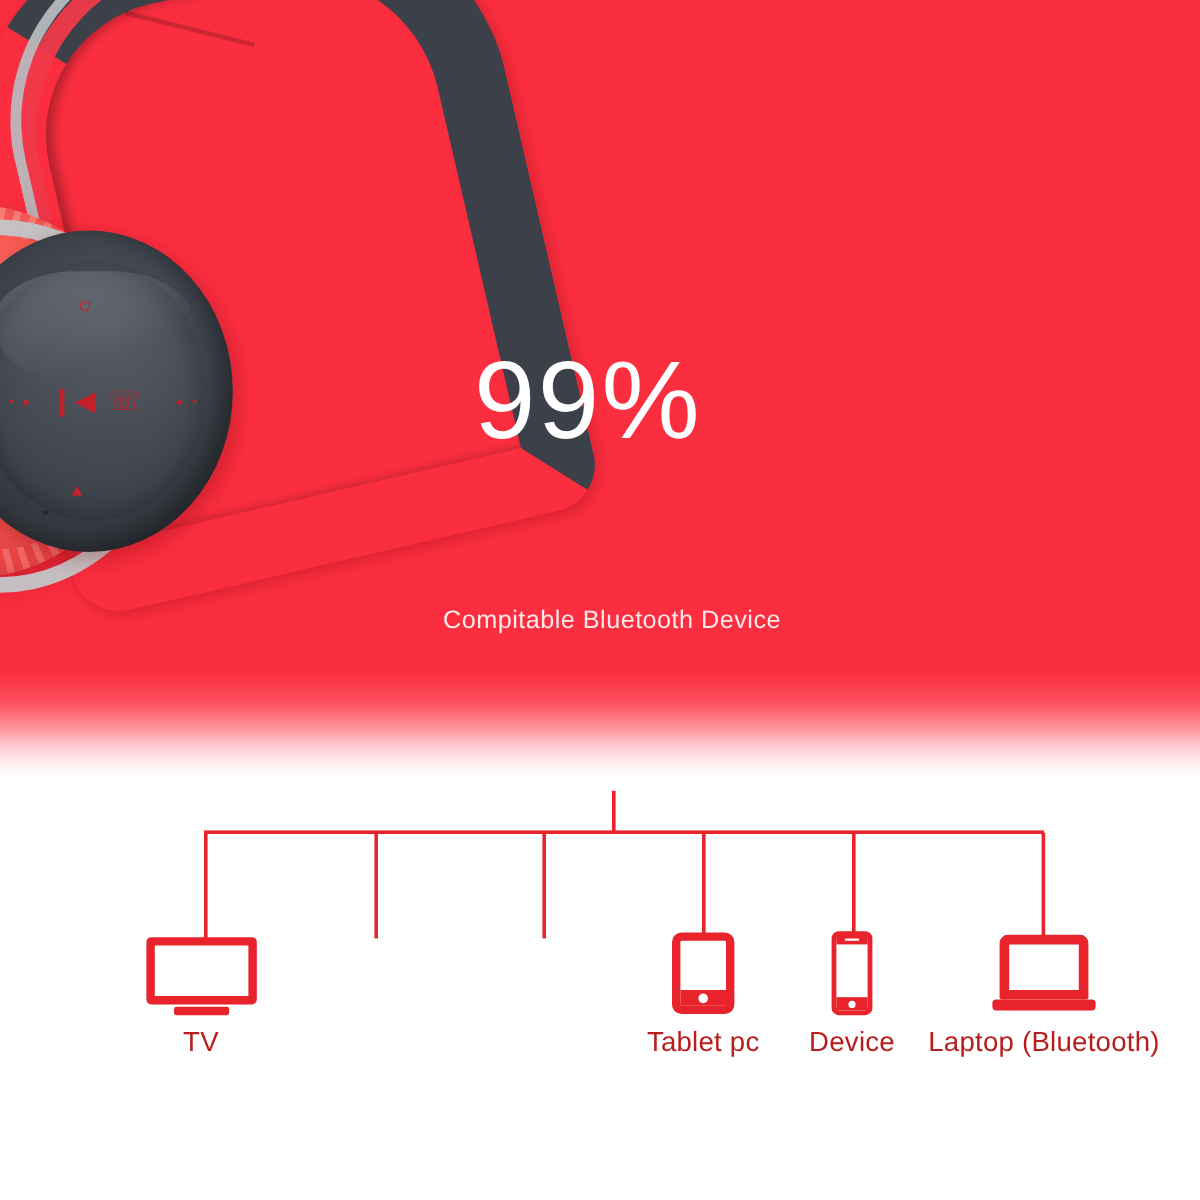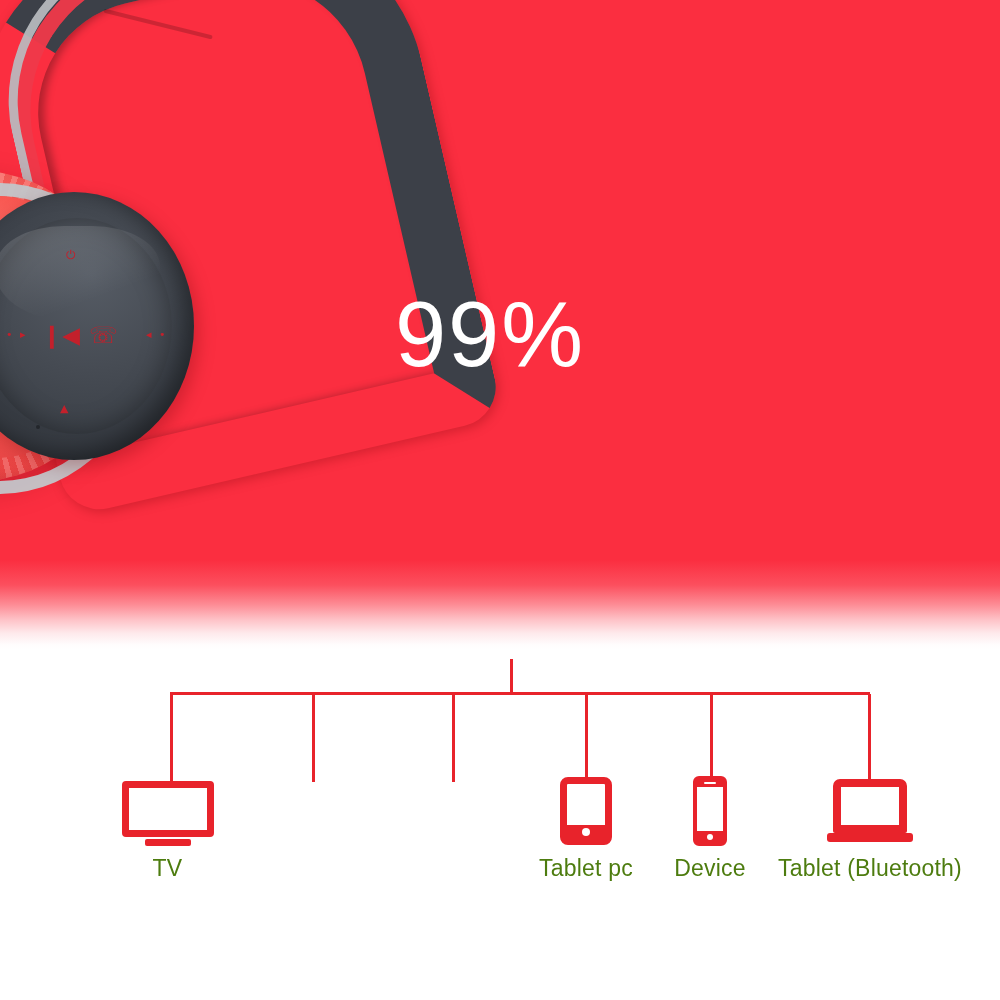--- a/index.html
+++ b/index.html
@@ -114,21 +114,21 @@
 
   
   .tree{position:absolute;left:0;top:650px;width:1000px;height:350px;}
   .bus{position:absolute;left:170px;top:42px;width:700px;height:3px;background:#e8232b;}
   .stem{position:absolute;left:510px;top:9px;width:3px;height:35px;background:#e8232b;}
   .drop{position:absolute;top:44px;width:3px;height:88px;background:#e8232b;}
 
   .dev{position:absolute;top:125px;text-align:center;}
   .dev-icon{position:relative;height:72px;margin:0 auto;}
   .dev-label{
-    margin-top:8px;color:#4d7c0f;font-size:23px;font-weight:400;
+    margin-top:8px;color:#b91c1c;font-size:23px;font-weight:400;
     letter-spacing:.2px;white-space:nowrap;
   }
 
   
   .i-tv{width:92px;}
   .i-tv .screen{position:absolute;left:0;top:6px;width:92px;height:56px;border:7px solid #e8232b;border-radius:4px;box-sizing:border-box;background:#fff;}
   .i-tv .dot{position:absolute;right:10px;bottom:12px;width:8px;height:3px;background:#e8232b;}
   .i-tv .stand{position:absolute;left:23px;top:64px;width:46px;height:7px;background:#e8232b;border-radius:2px;}
   
   .i-pc{width:74px;}
@@ -187,20 +187,23 @@
       <div class="glyph g-center">❙◀ ☏</div>
       <div class="glyph g-right">◂ •</div>
       <div class="glyph g-bottom">▲</div>
       <div class="mic-dot"></div>
     </div>
 
     <div class="pct">
       <span class="pct-shift">99%</span>
     </div>
 
+    <div class="tagline">
+      <span class="tag-shift">Compitable Bluetooth Device</span>
+    </div>
   </div>
 
   <div class="tree">
     <div class="stem"></div>
     <div class="bus"></div>
 
     <div class="drop" style="left:170px"></div>
     <div class="drop" style="left:312px"></div>
     <div class="drop" style="left:452px"></div>
     <div class="drop" style="left:585px"></div>
@@ -236,17 +239,17 @@
           <div class="homedot"></div>
       </div>
       <div class="dev-label">Device</div>
     </div>
 
     <div class="dev" style="left:765px;width:210px">
       <div class="dev-icon i-ot">
         <div class="lid"></div>
           <div class="base"></div>
       </div>
-      <div class="dev-label">Tablet (Bluetooth)</div>
+      <div class="dev-label">Laptop (Bluetooth)</div>
     </div>
   </div>
 
 </div>
 
 </body></html>

